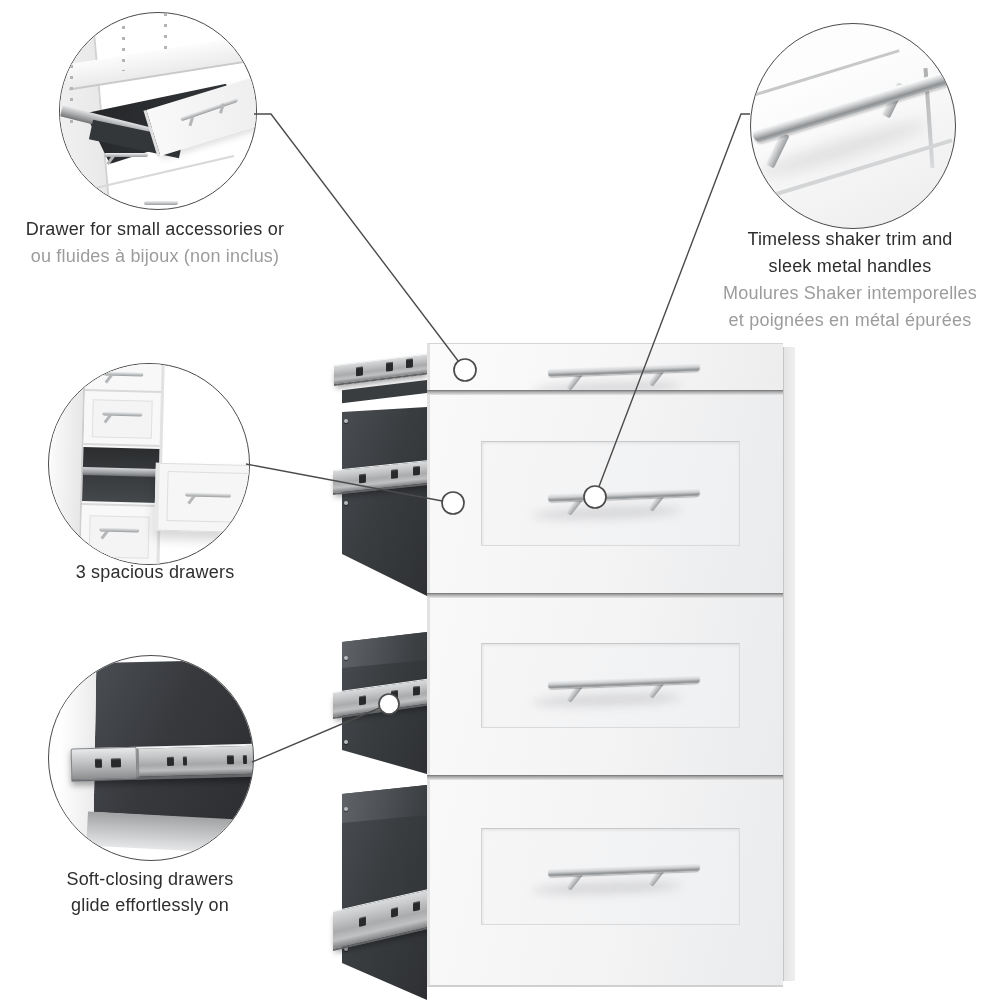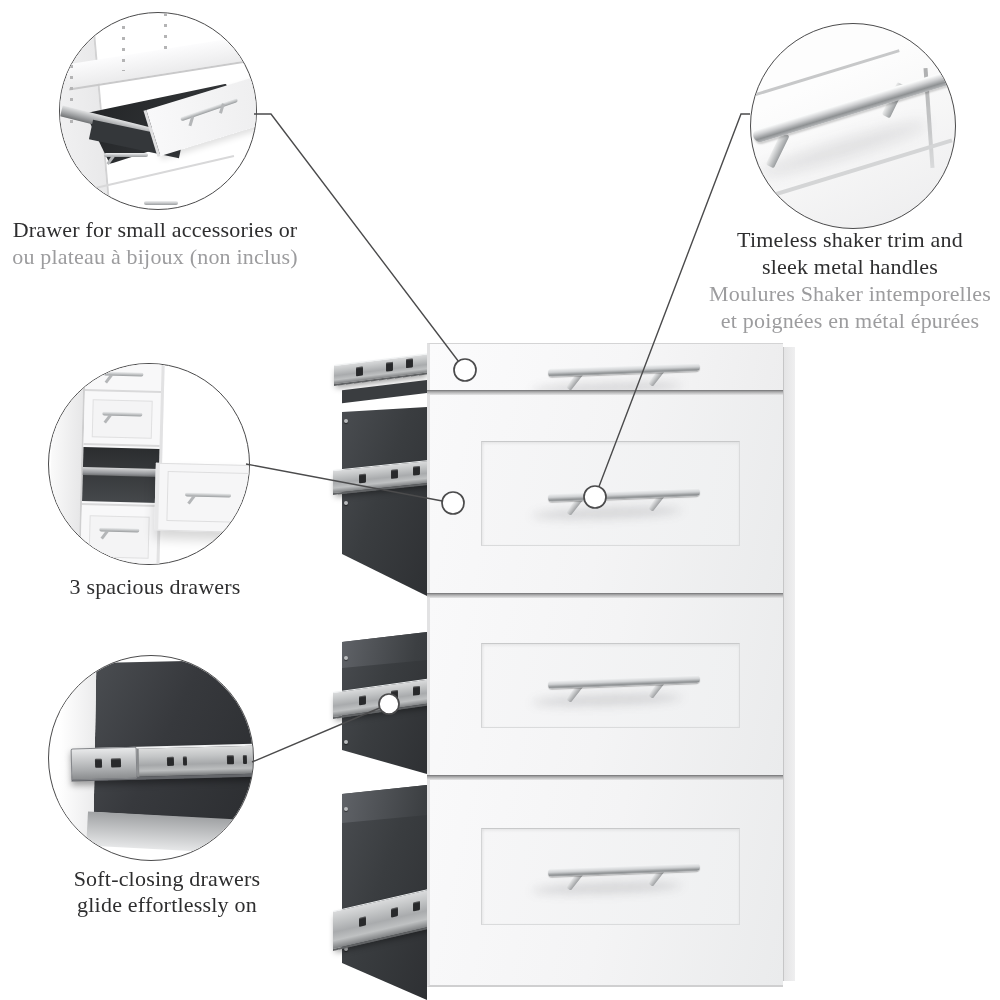--- a/index.html
+++ b/index.html
@@ -1,26 +1,26 @@
 <!DOCTYPE html>
 <html><head>
 <meta charset="utf-8">
 <style>
   html,body{margin:0;padding:0;background:#fff;}
   .stage{position:relative;width:1000px;height:1000px;background:#fff;overflow:hidden;
          font-family:"Liberation Sans","DejaVu Sans",sans-serif;}
 
   
-  .tblock{position:absolute;text-align:center;font-size:22px;line-height:27px;
-          letter-spacing:.2px;color:#2e2e2f;font-family:Liberation Serif, serif;}
+  .tblock{position:absolute;text-align:center;font-size:18px;line-height:27px;
+          letter-spacing:.2px;color:#2e2e2f;}
   .tblock .fr{color:#9c9c9e;}
   .t1{left:0;top:216px;width:310px;}
   .t2{left:695px;top:226px;width:310px;}
-  .t3{left:0;top:573px;width:310px;}
-  .t4{left:0;top:866px;width:300px;line-height:26px;padding-left:17px;}
+  .t3{left:0;top:559px;width:310px;}
+  .t4{left:0;top:866px;width:300px;line-height:26px;}
 
   
   .circle{position:absolute;border-radius:50%;border:1.5px solid #4b4b4c;background:#fff;
           overflow:hidden;}
   .c1{left:59px;top:12px;width:196px;height:196px;}
   .c2{left:750px;top:23px;width:204px;height:204px;background:linear-gradient(155deg,#fdfdfd 30%,#ececed 100%);}
   .c3{left:48px;top:363px;width:200px;height:200px;}
   .c4{left:48px;top:655px;width:204px;height:204px;}
   .circle i, .circle b{position:absolute;display:block;}
   .railface{background:linear-gradient(180deg,#dadbdc 0%,#c4c6c7 25%,#a9abad 55%,#bfc1c2 78%,#7d7f81 100%);
@@ -338,21 +338,21 @@
       <i class="hole" style="left:40px;top:9px;width:10px"></i>
       <i class="hole" style="left:96px;top:9px"></i>
       <i class="hole" style="left:112px;top:9px;width:4px"></i>
       <i class="hole" style="left:156px;top:9px"></i>
       <i class="hole" style="left:172px;top:9px;width:4px"></i>
     </i>
   </div>
 
   <div class="tblock t1">
     <div class="ln en">Drawer for small accessories or</div>
-    <div class="ln fr">ou plateau à bijoux (non inclus)</div>
+    <div class="ln fr">ou fluides à bijoux (non inclus)</div>
   </div>
 
   <div class="tblock t2">
     <div class="ln en">Timeless shaker trim and</div>
     <div class="ln en">sleek metal handles</div>
     <div class="ln fr">Moulures Shaker intemporelles</div>
     <div class="ln fr">et poignées en métal épurées</div>
   </div>
 
   <div class="tblock t3">

